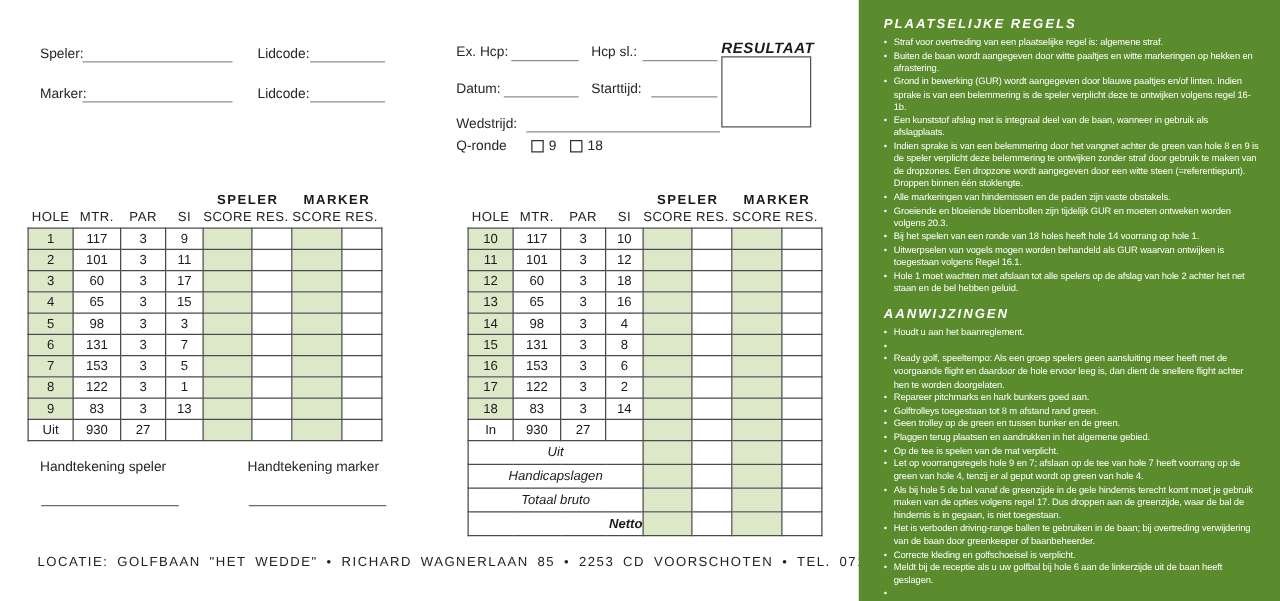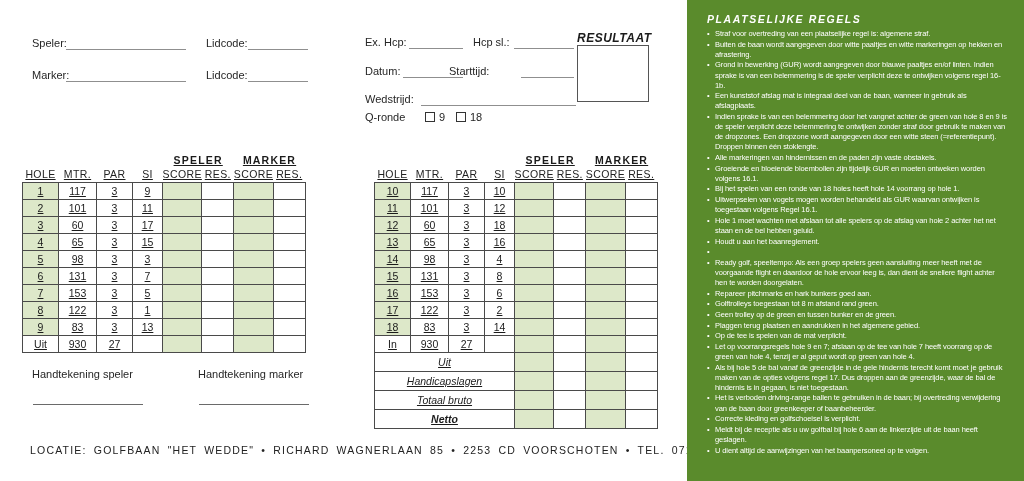--- a/index.html
+++ b/index.html
@@ -15,34 +15,34 @@
 
   .flabel{position:absolute;font-size:11px;color:#262626;white-space:nowrap;}
   .fline{position:absolute;border-bottom:1px solid #8f8f8f;height:1px;}
   .sigline{position:absolute;border-bottom:1px solid #6a6a6a;height:1px;}
   .cbx{position:absolute;width:10px;height:10px;border:1.2px solid #333;background:#fff;display:inline-block;}
 
   .res-title{position:absolute;font-size:12px;font-weight:bold;font-style:italic;
     letter-spacing:0.5px;}
   .res-box{position:absolute;border:1.5px solid #555;background:#fff;}
 
-  .tbl{position:absolute;text-decoration:underline;}
+  .tbl{position:absolute;}
   table.score-table{border-collapse:collapse;table-layout:fixed;}
   table.score-table td,table.score-table th{border:1px solid var(--line);
     font-size:10.5px;text-align:center;vertical-align:middle;padding:0;overflow:hidden;}
   table.score-table thead td,table.score-table thead th{border:none;background:#fff;}
   table.score-table thead tr{height:15px;}
   table.score-table tbody tr{height:17px;}
   table.score-table tbody tr.sum-row{height:19px;}
   .group-h{font-weight:bold;font-size:9.5px;letter-spacing:1.2px;}
   .col-h{font-weight:normal;font-size:9px;letter-spacing:0.4px;color:#222;}
   td.g{background:var(--cell-green);}
   td.sum-label{border:none;text-align:right;padding-right:7px;font-style:italic;
     font-size:10.5px;white-space:nowrap;}
-  td.sum-label.bold{font-weight:bold;}
+  td.sum-label.bold{font-weight:bold;text-align:right;}
 
   .sig-label{position:absolute;font-size:11px;color:#262626;}
   #footer-line{position:absolute;left:30px;top:444px;width:640px;font-size:10.5px;
     letter-spacing:1.2px;word-spacing:3px;color:#222;white-space:nowrap;}
 
   #panel{position:absolute;left:687px;top:0;width:337px;height:481px;
     background:var(--panel-green);color:#fff;padding:13px 16px 0 20px;}
   .panel-title{font-size:10.5px;font-weight:bold;font-style:italic;
     letter-spacing:1.6px;margin-bottom:4px;white-space:nowrap;}
   .panel-title.second{margin-top:9px;}
@@ -66,21 +66,21 @@
   <div class="flabel" style="left:206px;top:69px">Lidcode:</div>
   <div class="fline" style="left:248px;top:81px;width:60px"></div>
 
   <div class="flabel" style="left:365px;top:36px">Ex. Hcp:</div>
   <div class="fline" style="left:409px;top:48px;width:54px"></div>
   <div class="flabel" style="left:473px;top:36px">Hcp sl.:</div>
   <div class="fline" style="left:514px;top:48px;width:60px"></div>
 
   <div class="flabel" style="left:365px;top:65px">Datum:</div>
   <div class="fline" style="left:403px;top:77px;width:60px"></div>
-  <div class="flabel" style="left:449px;top:65px">Starttijd:</div>
+  <div class="flabel" style="left:473px;top:65px">Starttijd:</div>
   <div class="fline" style="left:521px;top:77px;width:53px"></div>
 
   <div class="flabel" style="left:365px;top:93px">Wedstrijd:</div>
   <div class="fline" style="left:421px;top:105px;width:155px"></div>
 
   <div class="flabel" style="left:365px;top:111px">Q-ronde</div>
   <span class="cbx" style="left:425px;top:112px"></span>
   <div class="flabel" style="left:439px;top:111px">9</div>
   <span class="cbx" style="left:456px;top:112px"></span>
   <div class="flabel" style="left:470px;top:111px">18</div>
@@ -412,35 +412,36 @@
         <li>
           <span class="bullet">•</span>
           <span>Indien sprake is van een belemmering door het vangnet achter de green van hole 8 en 9 is de speler verplicht deze belemmering te ontwijken zonder straf door gebruik te maken van de dropzones. Een dropzone wordt aangegeven door een witte steen (=referentiepunt). Droppen binnen één stoklengte.</span>
         </li>
         <li>
           <span class="bullet">•</span>
           <span>Alle markeringen van hindernissen en de paden zijn vaste obstakels.</span>
         </li>
         <li>
           <span class="bullet">•</span>
-          <span>Groeiende en bloeiende bloembollen zijn tijdelijk GUR en moeten ontweken worden volgens 16.1.</span>
+          <span>Groeiende en bloeiende bloembollen zijn tijdelijk GUR en moeten ontweken worden volgens 20.3.</span>
         </li>
         <li>
           <span class="bullet">•</span>
           <span>Bij het spelen van een ronde van 18 holes heeft hole 14 voorrang op hole 1.</span>
         </li>
         <li>
           <span class="bullet">•</span>
           <span>Uitwerpselen van vogels mogen worden behandeld als GUR waarvan ontwijken is toegestaan volgens Regel 16.1.</span>
         </li>
         <li>
           <span class="bullet">•</span>
           <span>Hole 1 moet wachten met afslaan tot alle spelers op de afslag van hole 2 achter het net staan en de bel hebben geluid.</span>
         </li>
       </ul>
+    <div class="panel-title second">AANWIJZINGEN</div>
     <ul class="panel-list">
         <li>
           <span class="bullet">•</span>
           <span>Houdt u aan het baanreglement.</span>
         </li>
         <li>
           <span class="bullet">•</span>
         </li>
         <li>
           <span class="bullet">•</span>
@@ -481,18 +482,17 @@
         <li>
           <span class="bullet">•</span>
           <span>Correcte kleding en golfschoeisel is verplicht.</span>
         </li>
         <li>
           <span class="bullet">•</span>
           <span>Meldt bij de receptie als u uw golfbal bij hole 6 aan de linkerzijde uit de baan heeft geslagen.</span>
         </li>
         <li>
           <span class="bullet">•</span>
-          <span>U dient altijd de aanwijzingen van het baanpersoneel op te volgen.</span>
         </li>
       </ul>
   </div>
 
 </div>
 
 </body></html>

